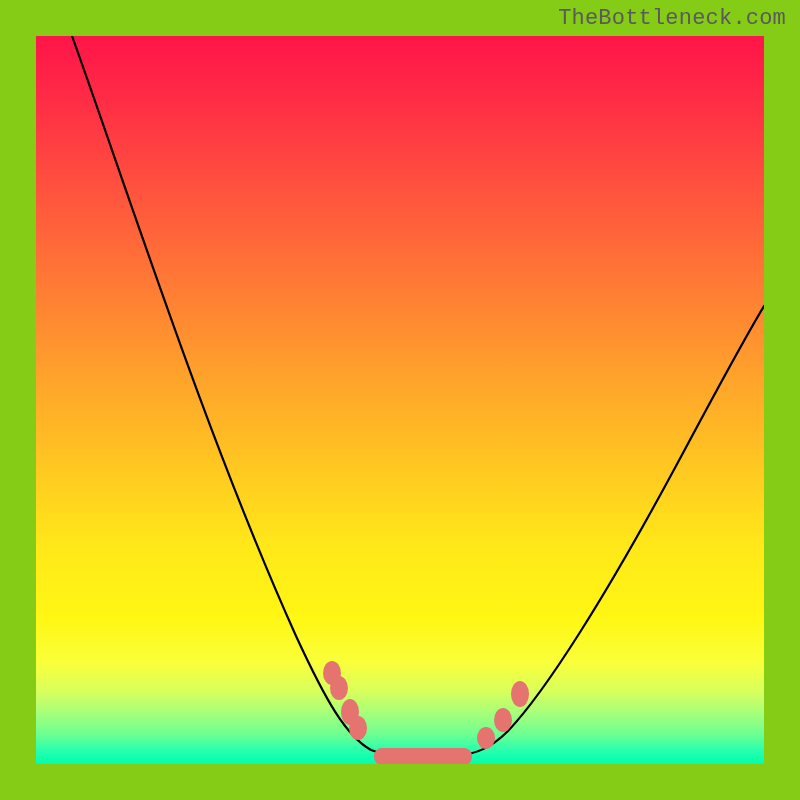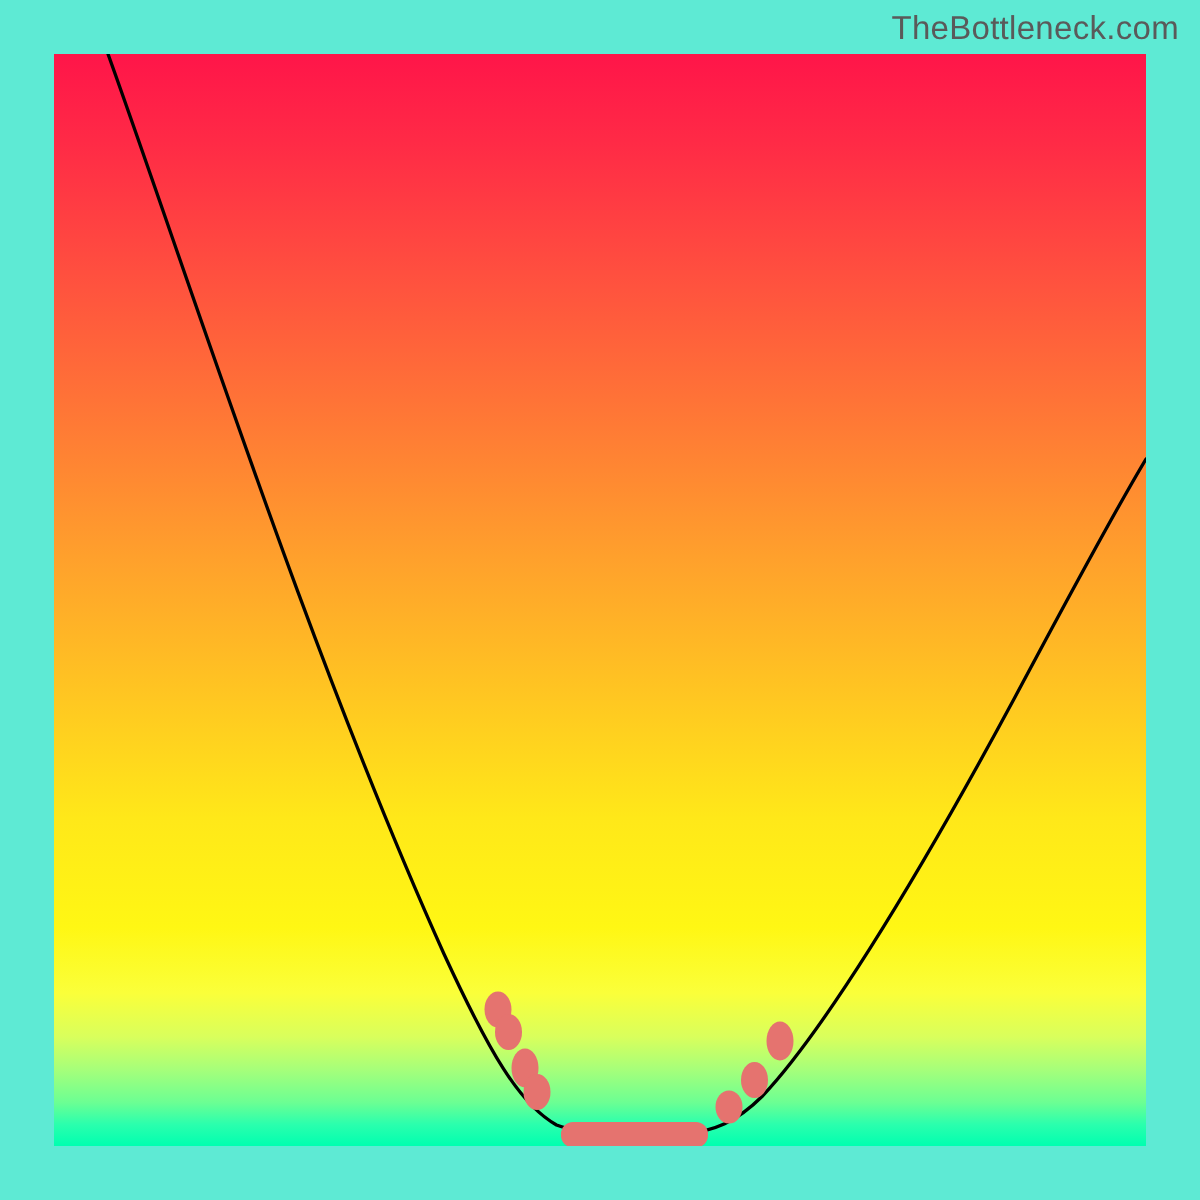--- a/index.html
+++ b/index.html
@@ -10,21 +10,22 @@
     background: #000;
     overflow: hidden;
     font-family: Arial, Helvetica, sans-serif;
   }
   .frame {
     position: absolute;
     top: 0;
     left: 0;
     width: 800px;
     height: 800px;
-    background: #5eead4;
+    background: #84cc16;
+    font-family: Liberation Mono, monospace;
   }
   .plot-area {
     position: absolute;
     top: 36px;
     left: 36px;
     width: 728px;
     height: 728px;
     
     background: linear-gradient(
       to bottom,

